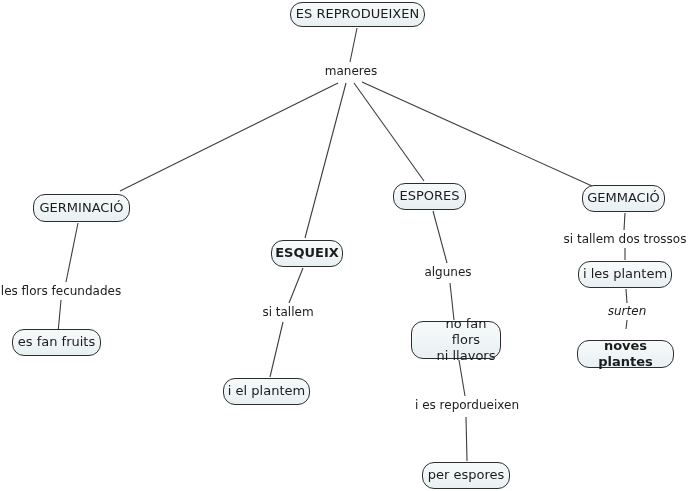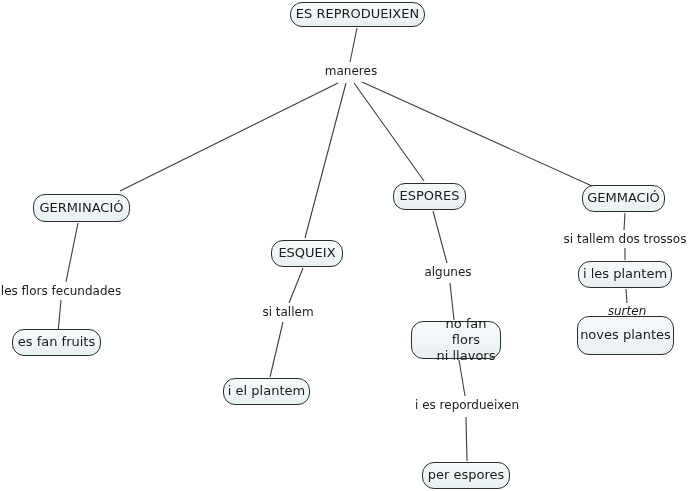--- a/index.html
+++ b/index.html
@@ -74,38 +74,38 @@
     <line x1="625" y1="213" x2="624" y2="230"></line>
     <line x1="625" y1="248" x2="625" y2="260"></line>
     <line x1="626" y1="289" x2="627" y2="303"></line>
     <line x1="627" y1="320" x2="626" y2="329"></line>
   </svg>
 
   <div class="node" style="left:290px; top:2px; width:135px; height:25px;">ES REPRODUEIXEN</div>
 
   <div class="node" style="left:33px; top:194px; width:97px; height:28px;">GERMINACIÓ</div>
 
-  <div class="node" style="left:271px; top:240px; width:72px; height:27px;">ESQUEIX</div>
+  <div class="node" style="left:271px; top:240px; width:72px; height:27px;font-weight:bold;">ESQUEIX</div>
 
   <div class="node" style="left:393px; top:183px; width:73px; height:27px;">ESPORES</div>
 
   <div class="node" style="left:582px; top:185px; width:83px; height:27px;">GEMMACIÓ</div>
 
   <div class="node" style="left:12px; top:329px; width:89px; height:27px;">es fan fruits</div>
 
   <div class="node" style="left:223px; top:378px; width:87px; height:27px;">i el plantem</div>
 
   <div class="node" style="left:411px; top:321px; width:90px; height:38px;padding-left:20px;">no fan flors
 ni llavors</div>
 
   <div class="node" style="left:422px; top:462px; width:88px; height:27px;">per espores</div>
 
   <div class="node" style="left:578px; top:261px; width:94px; height:27px;">i les plantem</div>
 
-  <div class="node" style="left:577px; top:316px; width:97px; height:39px;">noves plantes</div>
+  <div class="node" style="left:577px; top:340px; width:97px; height:28px;font-weight:bold;">noves plantes</div>
 
   <div class="link-label" style="left:351px; top:64px;">maneres</div>
 
   <div class="link-label" style="left:61px; top:284px;">les flors fecundades</div>
 
   <div class="link-label" style="left:288px; top:305px;">si tallem</div>
 
   <div class="link-label" style="left:448px; top:265px;">algunes</div>
 
   <div class="link-label" style="left:467px; top:398px;">i es repordueixen</div>

